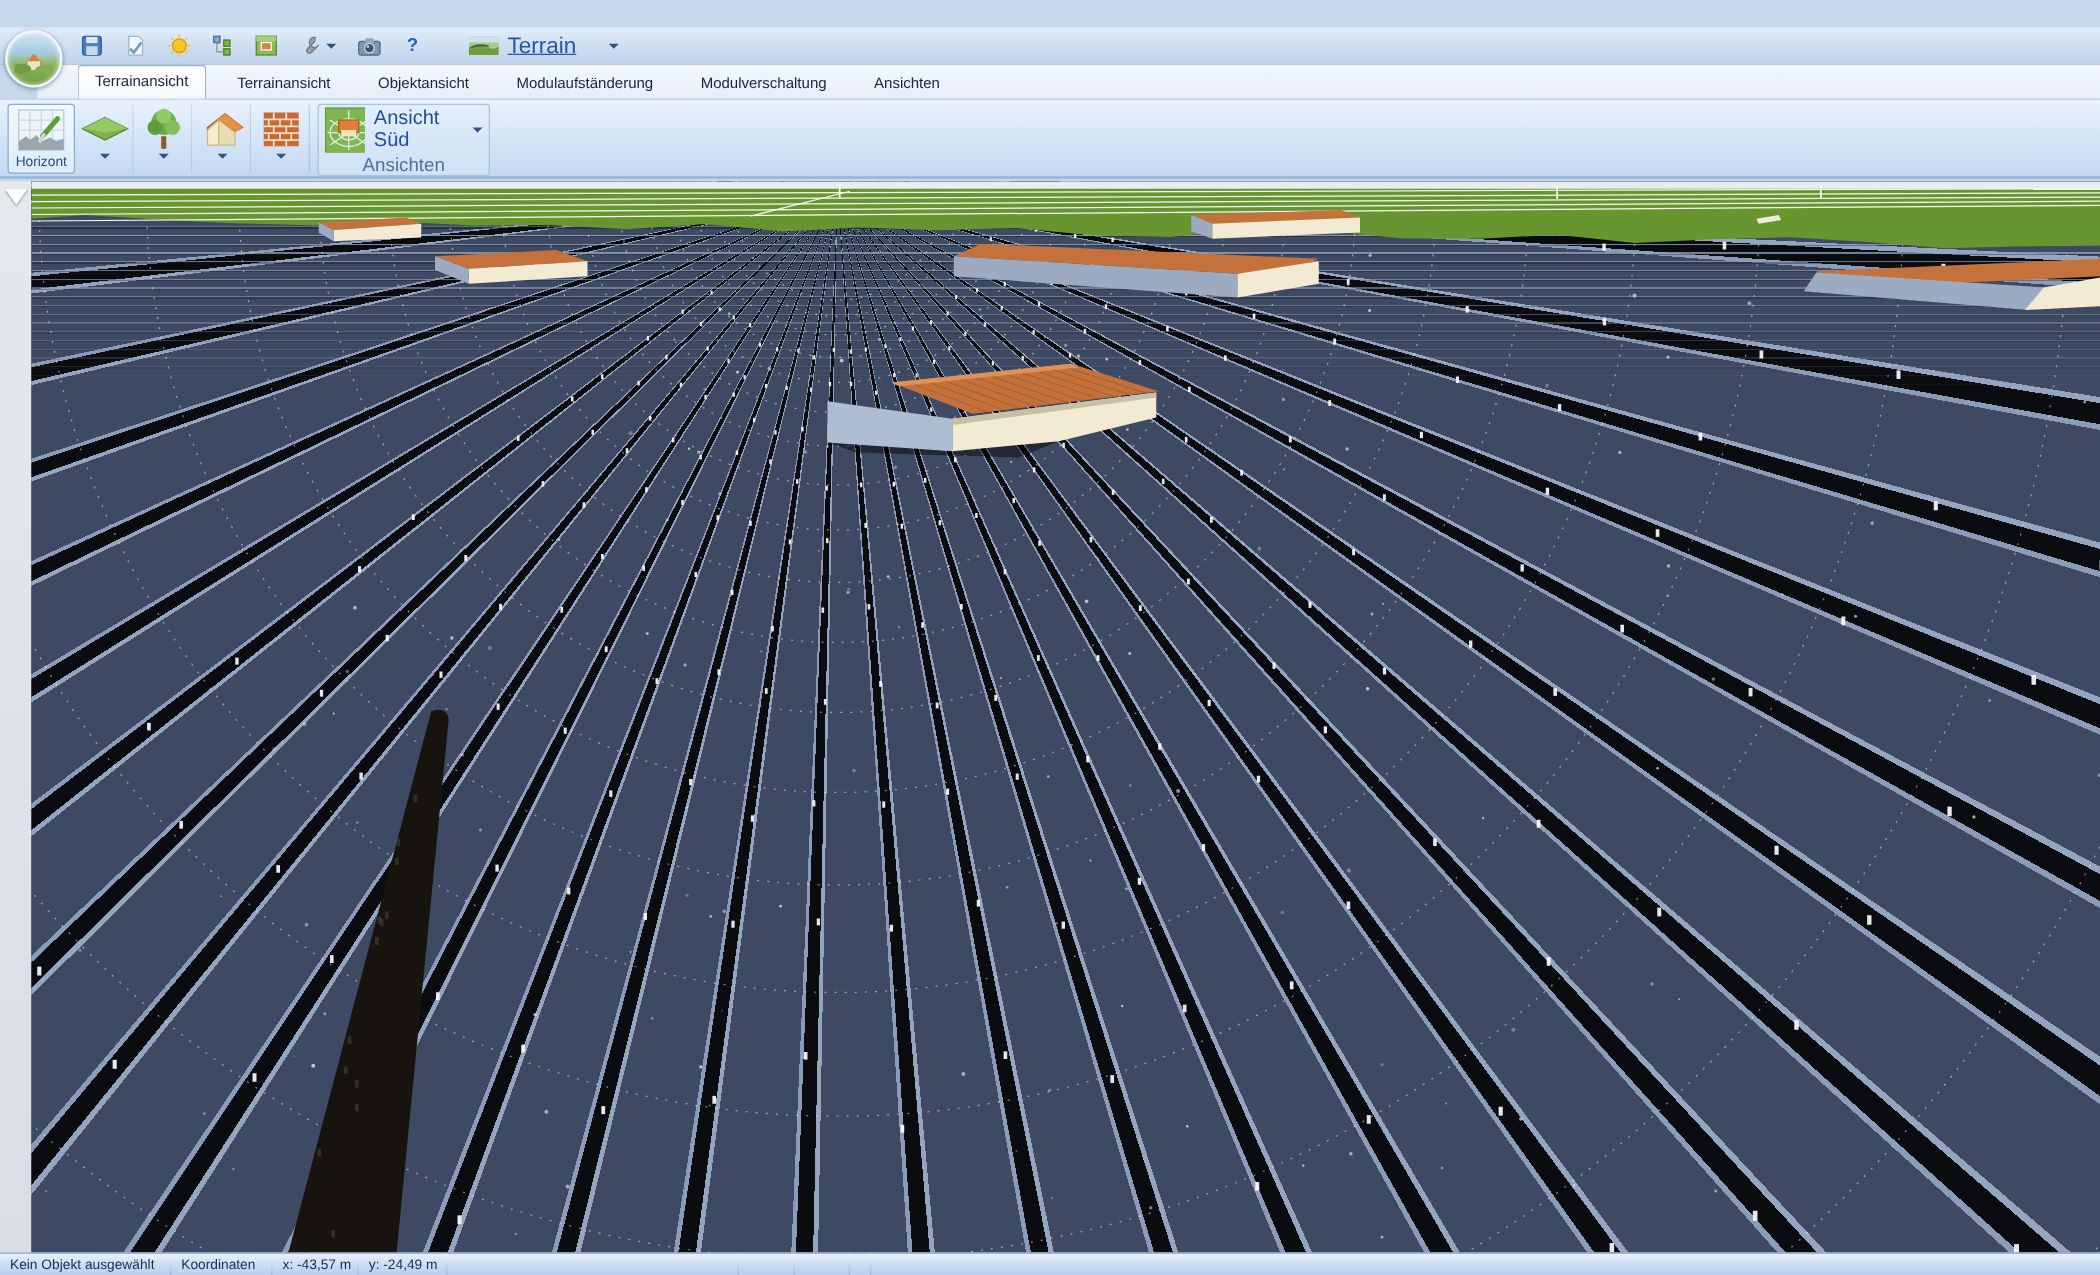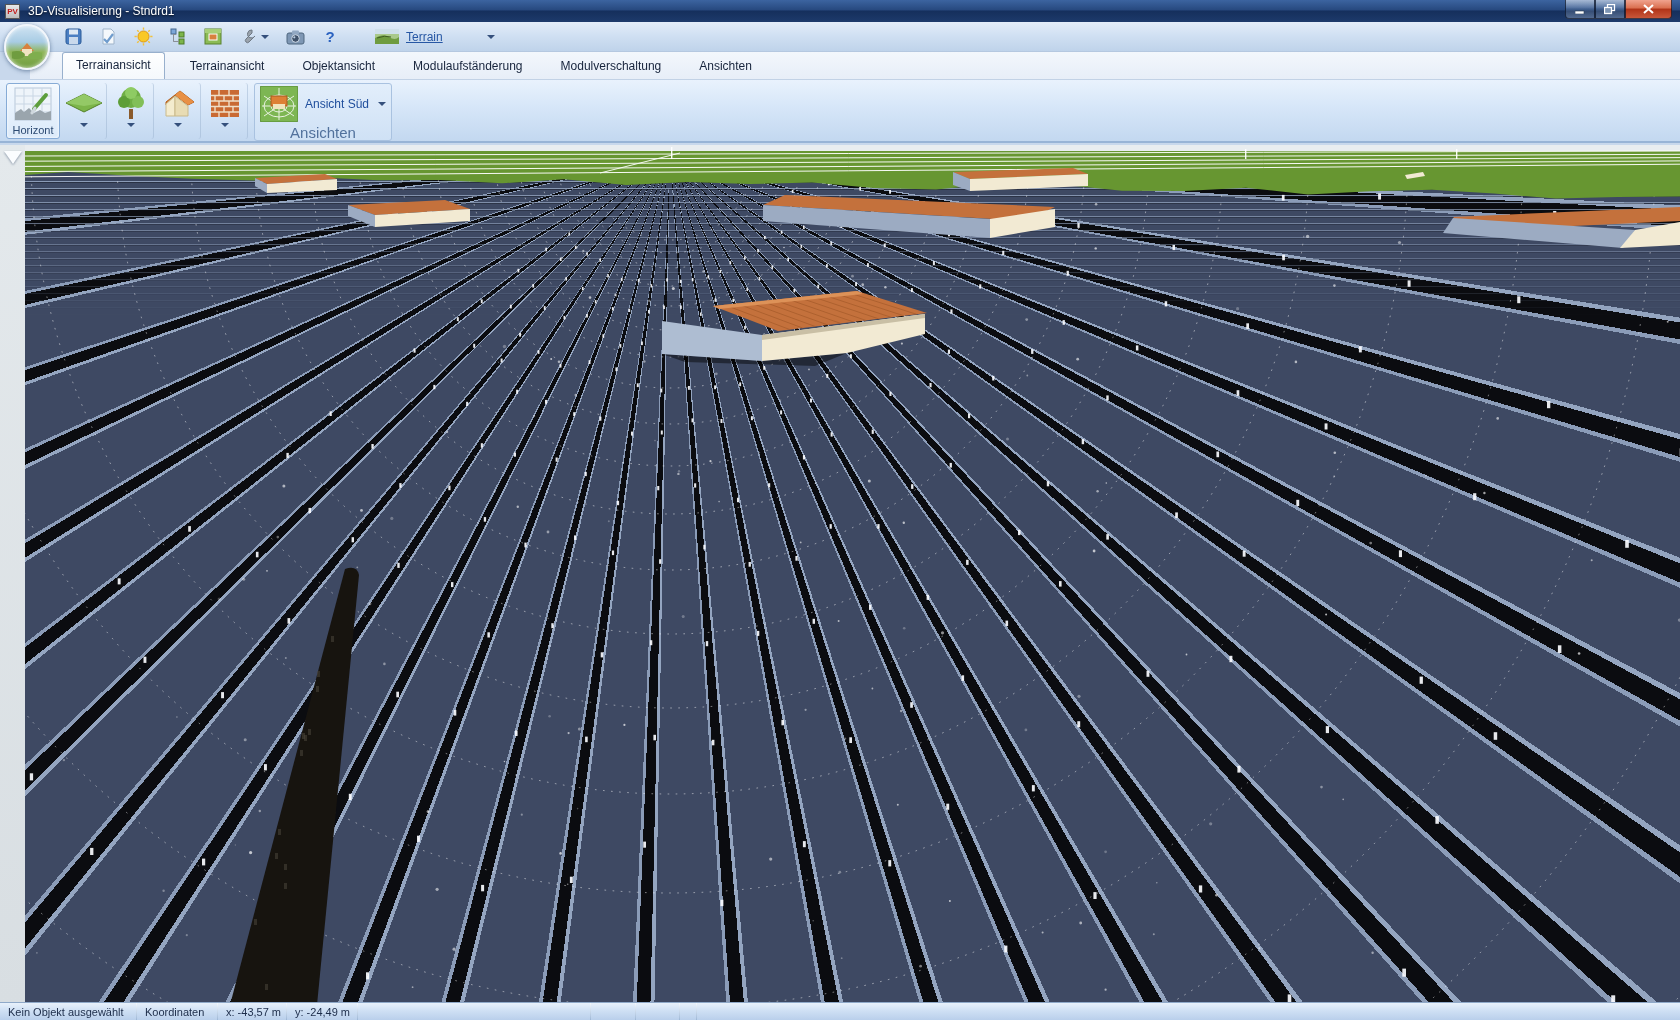--- a/index.html
+++ b/index.html
@@ -29,21 +29,21 @@
     border-bottom:1px solid #b5c8e0; display:flex; align-items:center; }
   .roundbtn { position:absolute; left:4px; top:2px; width:46px; height:46px; border-radius:50%;
     background:linear-gradient(#cfe3f2 0%, #a8cce4 38%, #8db457 62%, #6f9c3f 100%);
     border:2px solid #f2f6fb; box-shadow:0 1px 4px rgba(30,60,100,.55), inset 0 0 4px rgba(255,255,255,.8);
     z-index:30; display:flex; align-items:center; justify-content:center; }
   .tbicons { display:flex; align-items:center; gap:13px; margin-left:62px; }
   .tbtn { width:22px; height:22px; display:flex; align-items:center; justify-content:center; border-radius:3px; }
   .caret { width:0; height:0; border-left:4px solid transparent; border-right:4px solid transparent;
     border-top:4px solid #35507c; display:inline-block; }
   .viewsel { display:flex; align-items:center; gap:7px; margin-left:34px; width:120px; }
-  .viewsel .lbl { color:#2757a4; font-size:12px;text-decoration:underline; }
+  .viewsel .lbl { color:#2757a4; font-size:18px;text-decoration:underline; }
   .viewsel .caret { margin-left:auto; }
 
   
   .tabrow { position:absolute; left:0; top:52px; right:0; height:28px;
     background:linear-gradient(#f3f7fc,#e7eef8); border-bottom:1px solid #c2d2e6;
     display:flex; align-items:flex-end; padding-left:32px;margin-left:30px; }
   .tab { font-size:12px; color:#17243c; padding:5px 13px 6px 13px; margin-right:12px; }
   .tab.active { background:linear-gradient(#ffffff,#f4f8fc); border:1px solid #98b0cd; border-bottom:none;
     border-radius:3px 3px 0 0; padding-bottom:7px; }
 
@@ -56,21 +56,21 @@
   .rbtn .ic { display:flex; align-items:center; justify-content:center; }
   .rbtn .rlabel { font-size:11px; color:#2c4a72; }
   .horizont { width:54px; height:56px; border:1px solid #86abd6; background:linear-gradient(#f2f8fe,#dbeafa);
     box-shadow:inset 0 0 3px #fff; }
   .objbtn { width:45px; height:56px; border-right:1px solid rgba(150,175,205,.45); }
   .objbtn .ic { height:40px; }
   .views-group { width:138px; height:58px; margin-left:4px; border:1px solid #a9c2e0; border-radius:3px;
     background:linear-gradient(#e2eefb,#cfe1f5); display:flex; flex-direction:column; }
   .views-btn { flex:1; display:flex; align-items:center; gap:7px; padding:2px 5px;
     border-radius:3px; }
-  .views-btn .vlabel { font-size:12px; color:#1f4e9c; }
+  .views-btn .vlabel { font-size:16px; color:#1f4e9c; }
   .group-label { text-align:center; font-size:15px; color:#51719c; padding-bottom:10px; }
 
   
   .scene { position:absolute; left:0; top:145px; right:0; bottom:18px; }
   .gutter { position:absolute; left:0; top:0; width:25px; bottom:0;
     background:linear-gradient(#e4e9ec,#d8dee2); }
   .gutter-btn { position:absolute; left:3px; top:6px; width:19px; height:18px;
     display:flex; align-items:flex-start; justify-content:center; }
   .tri-down { width:0; height:0; border-left:9px solid transparent; border-right:9px solid transparent;
     border-top:13px solid #fbfdff; filter:drop-shadow(0 1px 1px rgba(60,80,110,.55)); }
@@ -91,44 +91,20 @@
     border-top:1px solid #8fa9c9; display:flex; align-items:flex-end;
     font-size:11px; color:#1c2c49; }
   .seg { padding:0 8px; height:100%; display:flex; align-items:center; white-space:nowrap; }
   .sep { width:1px; height:100%; background:linear-gradient(#f5f9fd,#9db7d6); }
 </style>
 </head>
 <body>
 
 <div class="win">
 
-  <div class="titlebar">
-    <div class="appicon">
-      <span>PV</span>
-    </div>
-    <span class="title-text">3D-Visualisierung - Stndrd1</span>
-    <div class="winbtns">
-      <div class="winbtn first">
-        <svg width="10" height="9">
-            <rect x="0" y="6" width="9" height="3" fill="#fff" stroke="#2a3c55" stroke-width="0.6"></rect>
-          </svg>
-      </div>
-      <div class="winbtn">
-        <svg width="12" height="11">
-          <rect x="3.5" y="0.5" width="7" height="6" fill="none" stroke="#fff" stroke-width="1.3"></rect>
-          <rect x="0.5" y="3.5" width="7" height="6" fill="#7d95b4" stroke="#fff" stroke-width="1.3"></rect>
-        </svg>
-      </div>
-      <div class="winbtn close">
-        <svg width="11" height="10">
-          <path d="M1,1 L10,9 M10,1 L1,9" stroke="#fff" stroke-width="2"></path>
-        </svg>
-      </div>
-    </div>
-  </div>
 
   <div class="toolbar">
     <div class="roundbtn">
       <svg width="30" height="24">
         <polygon points="8,16 15,8 22,16" fill="#d8813e"></polygon>
         <rect x="10" y="14" width="10" height="7" fill="#f0e3c2"></rect>
         <ellipse cx="5" cy="20" rx="8" ry="4" fill="#6f9c3f"></ellipse>
         <ellipse cx="25" cy="21" rx="9" ry="4" fill="#7fae4e"></ellipse>
       </svg>
     </div>

